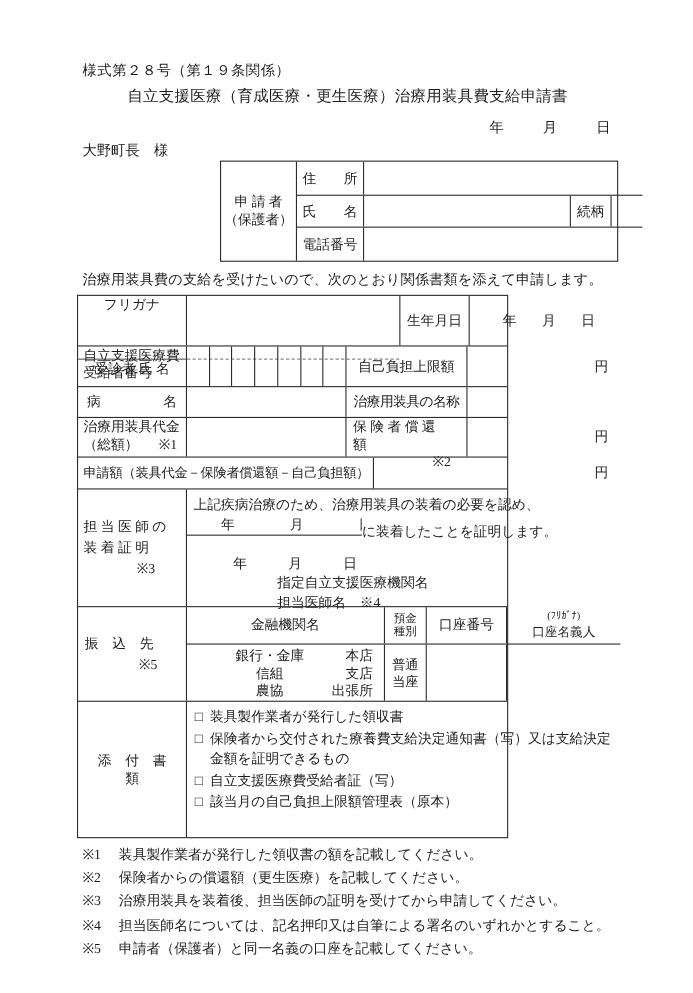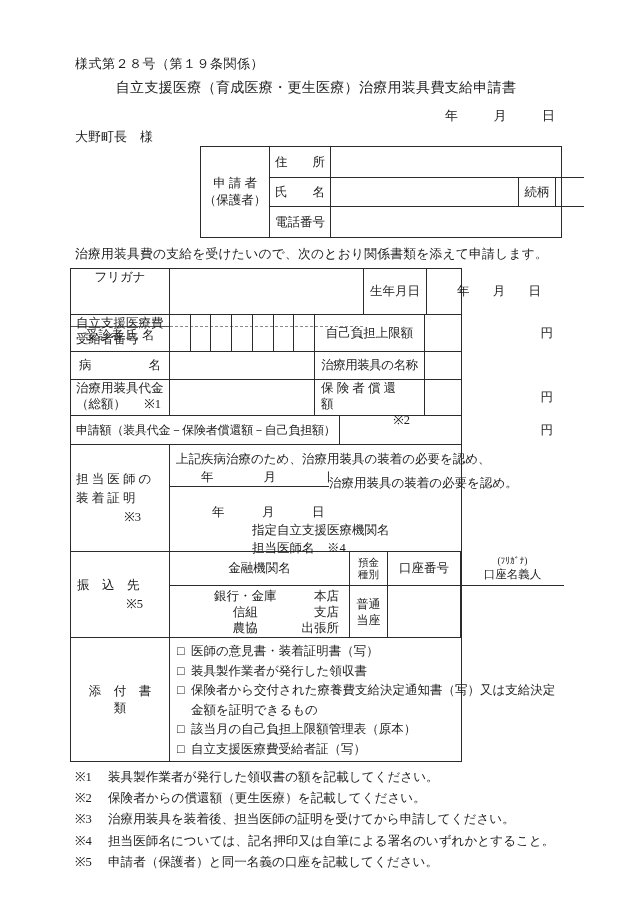--- a/index.html
+++ b/index.html
@@ -208,21 +208,21 @@
       <div class="cell w98">
         <div class="label-stack pl4" style="line-height:19px">
           <span>担 当 医 師 の</span>
           <span>装 着 証 明</span>
           <span style="text-align:right;padding-right:28px">※3</span>
         </div>
       </div>
       <div class="cell w394 cert-body">
         <div>上記疾病治療のため、治療用装具の装着の必要を認め、</div>
         <div>
-          <span class="ul-blank">　　年　　　　月　　　　日</span><span>治療用装具の装着の必要を認め。</span>
+          <span class="ul-blank">　　年　　　　月　　　　日</span><span>に装着したことを証明します。</span>
         </div>
         <div class="gap-top indent36">年　　　月　　　日</div>
         <div class="indent76">指定自立支援医療機関名</div>
         <div class="indent76">担当医師名　※4</div>
       </div>
     </div>
 
     <div class="trow rG">
       <div class="cell w98">
         <div class="label-stack" style="line-height:19px">
@@ -268,25 +268,24 @@
           </div>
           <div class="cell w73"></div>
           <div class="cell w104"></div>
         </div>
       </div>
     </div>
 
     <div class="trow rH">
       <div class="cell w98 cc" style="padding:0 6px">添　付　書　類</div>
       <div class="cell w394 att-list">
-        <div class="att-item"><span class="cbx">□</span><span>医師の意見書・装着証明書（写）</span></div>
         <div class="att-item"><span class="cbx">□</span><span>装具製作業者が発行した領収書</span></div>
         <div class="att-item"><span class="cbx">□</span><span>保険者から交付された療養費支給決定通知書（写）又は支給決定金額を証明できるもの</span></div>
+        <div class="att-item"><span class="cbx">□</span><span>自立支援医療費受給者証（写）</span></div>
         <div class="att-item"><span class="cbx">□</span><span>該当月の自己負担上限額管理表（原本）</span></div>
-        <div class="att-item"><span class="cbx">□</span><span>自立支援医療費受給者証（写）</span></div>
       </div>
     </div>
 
   </div>
 
   <div class="abs footnotes">
     <div class="fn-row">
         <span class="fn-marker">※1</span>
         <span>装具製作業者が発行した領収書の額を記載してください。</span>
       </div>

